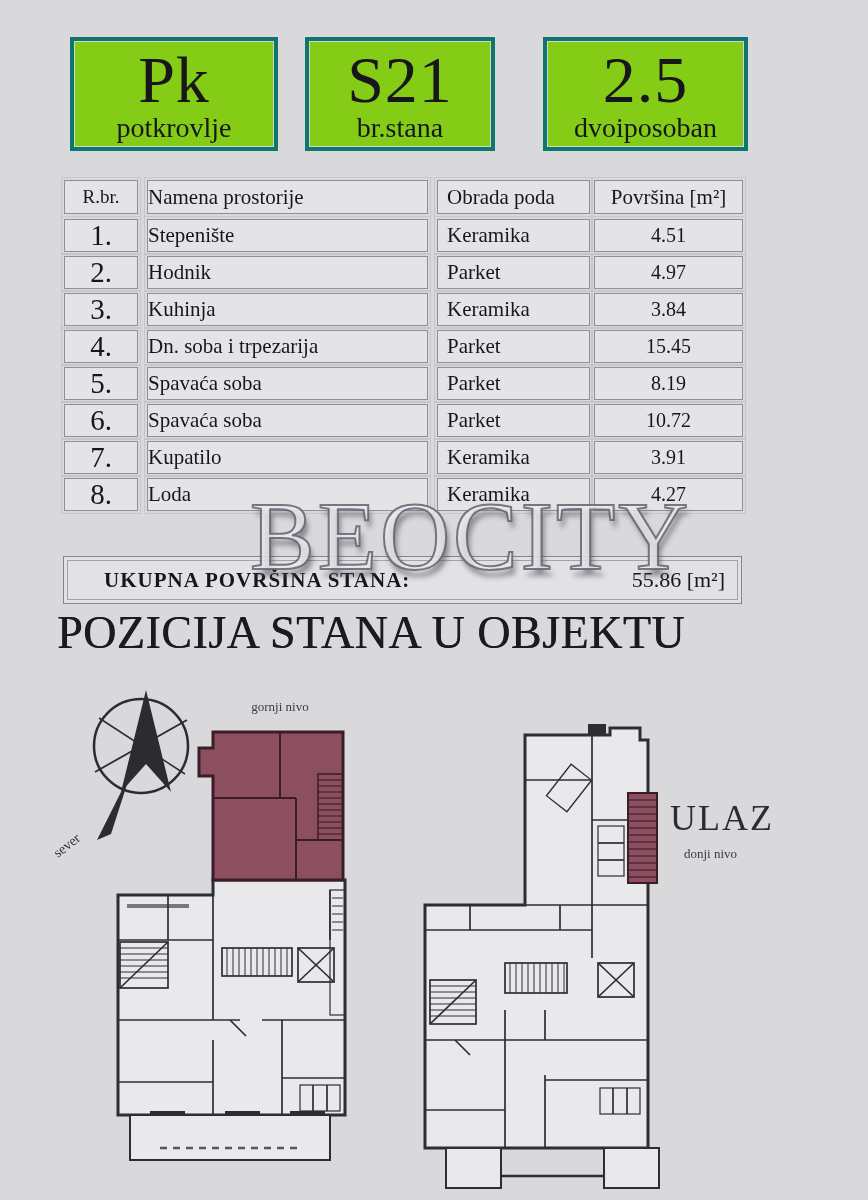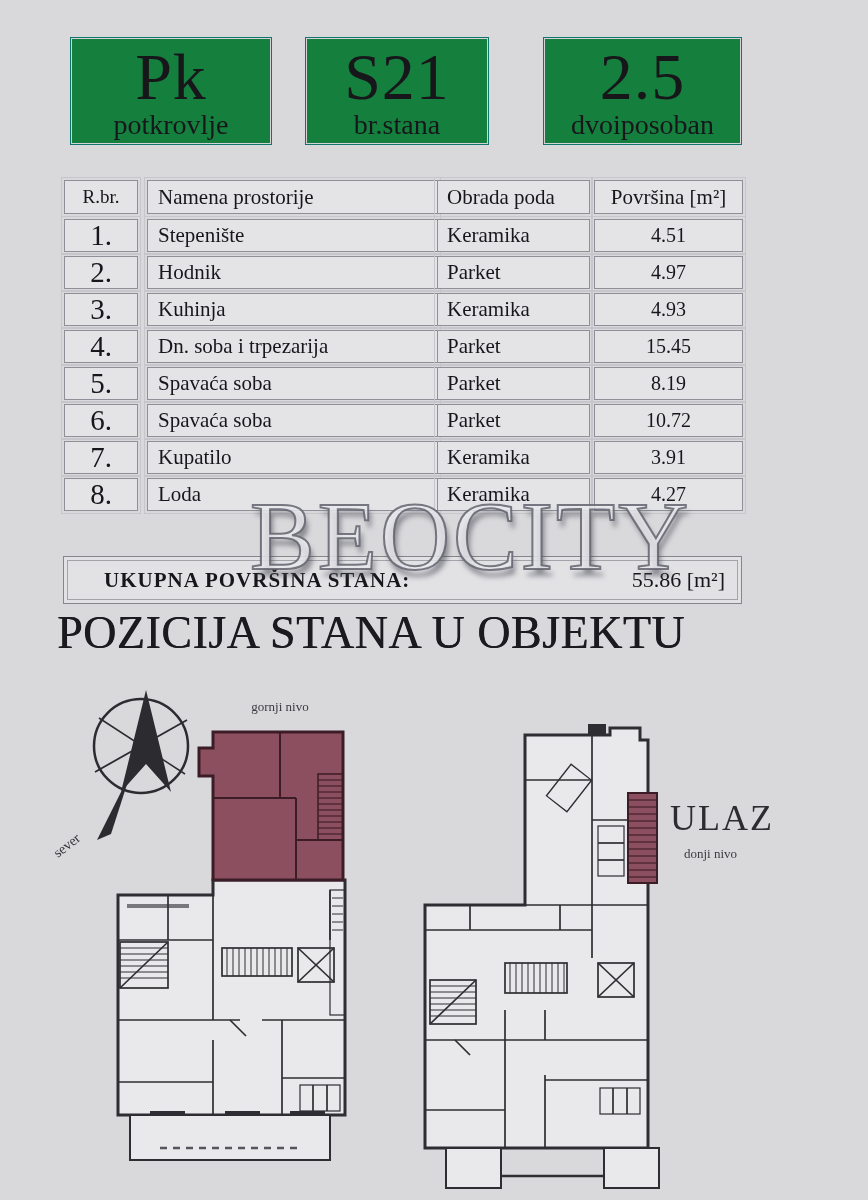--- a/index.html
+++ b/index.html
@@ -3,34 +3,34 @@
 <meta charset="utf-8">
 <style>
   html,body{margin:0;padding:0;background:#b9b9bd;}
   .page{
     position:relative;width:868px;height:1200px;margin:0 auto;
     background:#d9d9dc;overflow:hidden;
     font-family:"Liberation Serif","DejaVu Serif",serif;color:#17171b;
   }
   
   .hbox{
-    position:absolute;background:#15803d;border:1px solid #0f766e;
+    position:absolute;background:#84cc16;border:4px solid #0f766e;
     display:flex;flex-direction:column;align-items:center;justify-content:flex-end;
     box-shadow:inset 0 0 0 1px #d2d2d7;
   }
   .hval{font-size:66px;line-height:0.95;letter-spacing:1px;}
   .hlab{font-size:28px;line-height:1.1;margin-top:2px;padding-bottom:3px;}
   
   .cell{
     position:absolute;background:#e4e4e7;border:1px solid #8f8f97;
     outline:1px solid #c6c6cc;outline-offset:2px;
     display:flex;align-items:center;white-space:nowrap;overflow:hidden;
   }
   .cell.num{justify-content:center;font-size:29px;}
-  .cell.name{padding-left:10px;font-size:21px;}
+  .cell.name{font-size:21px;}
   .cell.floor{padding-left:9px;font-size:21px;}
   .cell.area{justify-content:center;font-size:20px;}
   .cell.head{font-size:21px;}
   .cell.head.num{font-size:19px;}
   
   .totalbox{
     position:absolute;left:63px;top:556px;width:677px;height:46px;
     background:#e2e2e5;border:1px solid #85858d;
   }
   .totalbox::after{
@@ -102,21 +102,21 @@
   <div class="cell area" style="left:594px;top:219px;width:147px;height:31px;">4.51</div>
 
   <div class="cell num" style="left:64px;top:256px;width:72px;height:31px;">2.</div>
   <div class="cell name" style="left:147px;top:256px;width:279px;height:31px;">Hodnik</div>
   <div class="cell floor" style="left:437px;top:256px;width:142px;height:31px;">Parket</div>
   <div class="cell area" style="left:594px;top:256px;width:147px;height:31px;">4.97</div>
 
   <div class="cell num" style="left:64px;top:293px;width:72px;height:31px;">3.</div>
   <div class="cell name" style="left:147px;top:293px;width:279px;height:31px;">Kuhinja</div>
   <div class="cell floor" style="left:437px;top:293px;width:142px;height:31px;">Keramika</div>
-  <div class="cell area" style="left:594px;top:293px;width:147px;height:31px;">4.93</div>
+  <div class="cell area" style="left:594px;top:293px;width:147px;height:31px;">3.84</div>
 
   <div class="cell num" style="left:64px;top:330px;width:72px;height:31px;">4.</div>
   <div class="cell name" style="left:147px;top:330px;width:279px;height:31px;">Dn. soba i trpezarija</div>
   <div class="cell floor" style="left:437px;top:330px;width:142px;height:31px;">Parket</div>
   <div class="cell area" style="left:594px;top:330px;width:147px;height:31px;">15.45</div>
 
   <div class="cell num" style="left:64px;top:367px;width:72px;height:31px;">5.</div>
   <div class="cell name" style="left:147px;top:367px;width:279px;height:31px;">Spavaća soba</div>
   <div class="cell floor" style="left:437px;top:367px;width:142px;height:31px;">Parket</div>
   <div class="cell area" style="left:594px;top:367px;width:147px;height:31px;">8.19</div>

